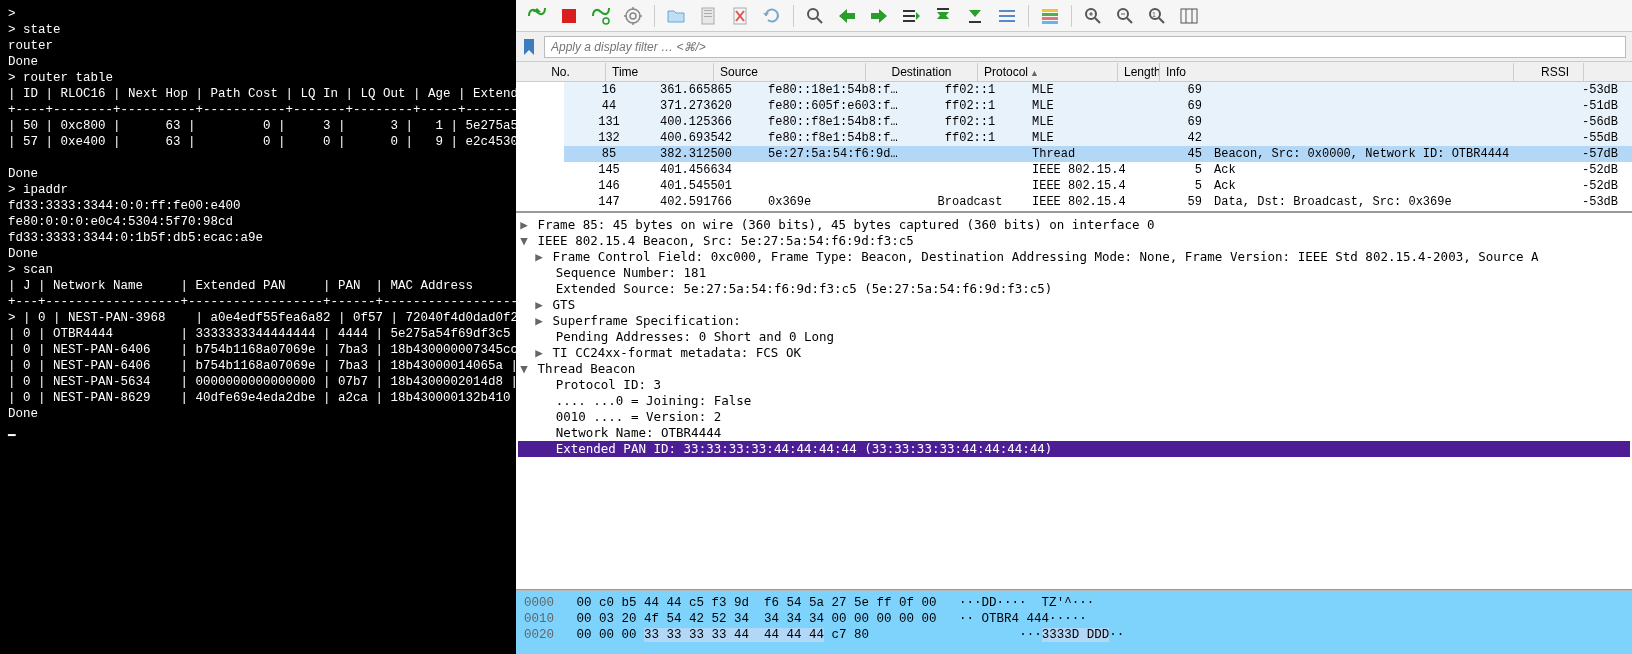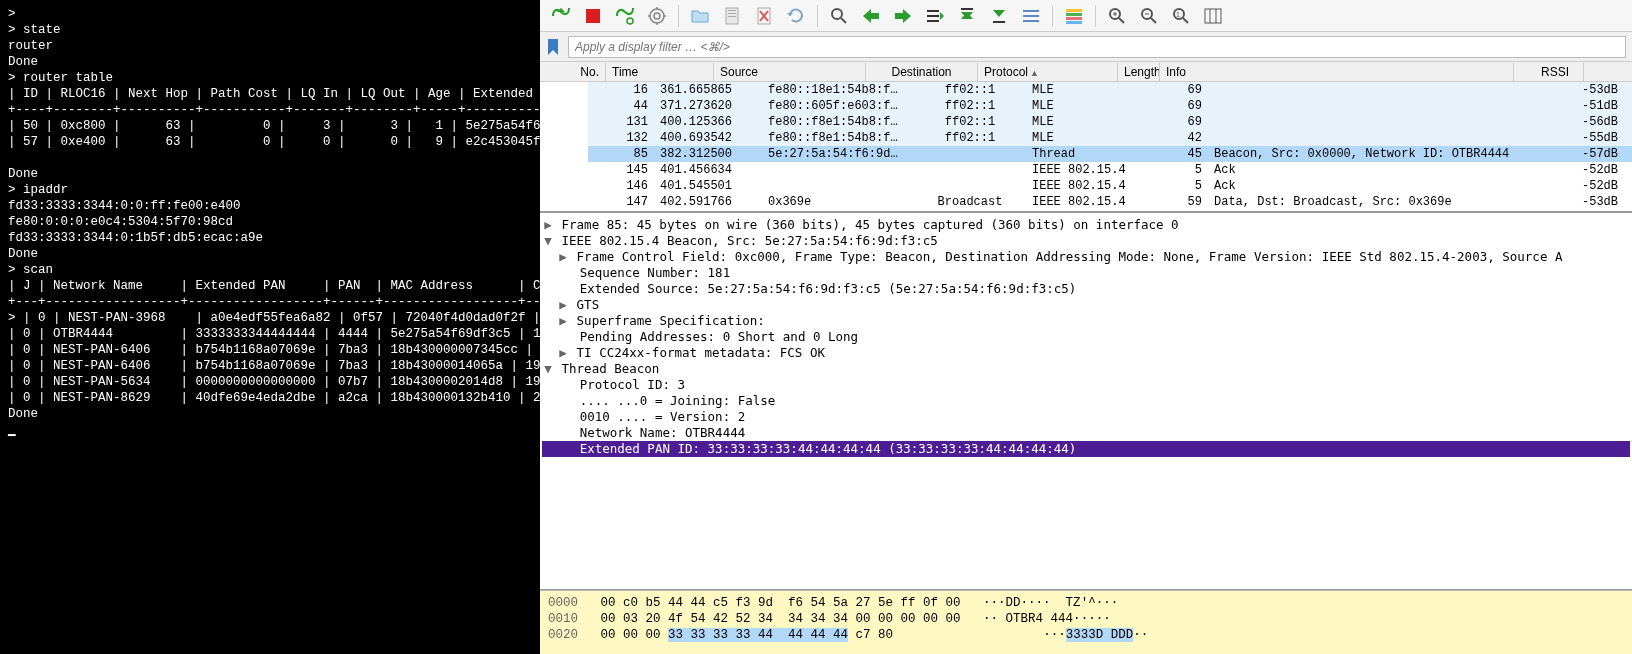--- a/index.html
+++ b/index.html
@@ -108,21 +108,21 @@
   height: 16px;
   align-items: center;
   margin-left: 48px;
 }
 .pl-row .col {
   padding: 0 6px;
   overflow: hidden;
   white-space: nowrap;
   text-overflow: clip;
 }
-.c-no    { width: 66px; text-align: right; }
+.c-no    { width: 90px; text-align: center; }
 .c-time  { width: 108px; }
 .c-src   { width: 152px; }
 .c-dst   { width: 112px; text-align: center; }
 .c-proto { width: 140px; }
 .c-len   { width: 42px; text-align: right; }
 .c-info  { width: 354px; }
 .c-rssi  { width: 70px; text-align: right; padding-right: 14px !important; }
 .row-light  { background: #e8f2fb; }
 .row-select { background: #b3d7f7; }
 .row-white  { background: #ffffff; }
@@ -137,21 +137,21 @@
   overflow: hidden;
 }
 .details .line { white-space: pre; font-family: Menlo, Monaco, monospace; }
 .tri { display: inline-block; width: 12px; text-align: center; color: #666; }
 .hl-line {
   background: #4c1d95;
   color: #fff;
   display: block;
 }
 .hex-pane {
-  background: #fef9c3;
+  background: #7dd3fc;
   border-top: 1px solid #bbb;
   padding: 4px 8px;
   font-size: 12.5px;
   line-height: 16px;
   white-space: pre;
   height: 64px;
 }
 .hex-off { color: #666; }
 .hex-sel { background: #b3d7f7; }
 svg { display: block; }

